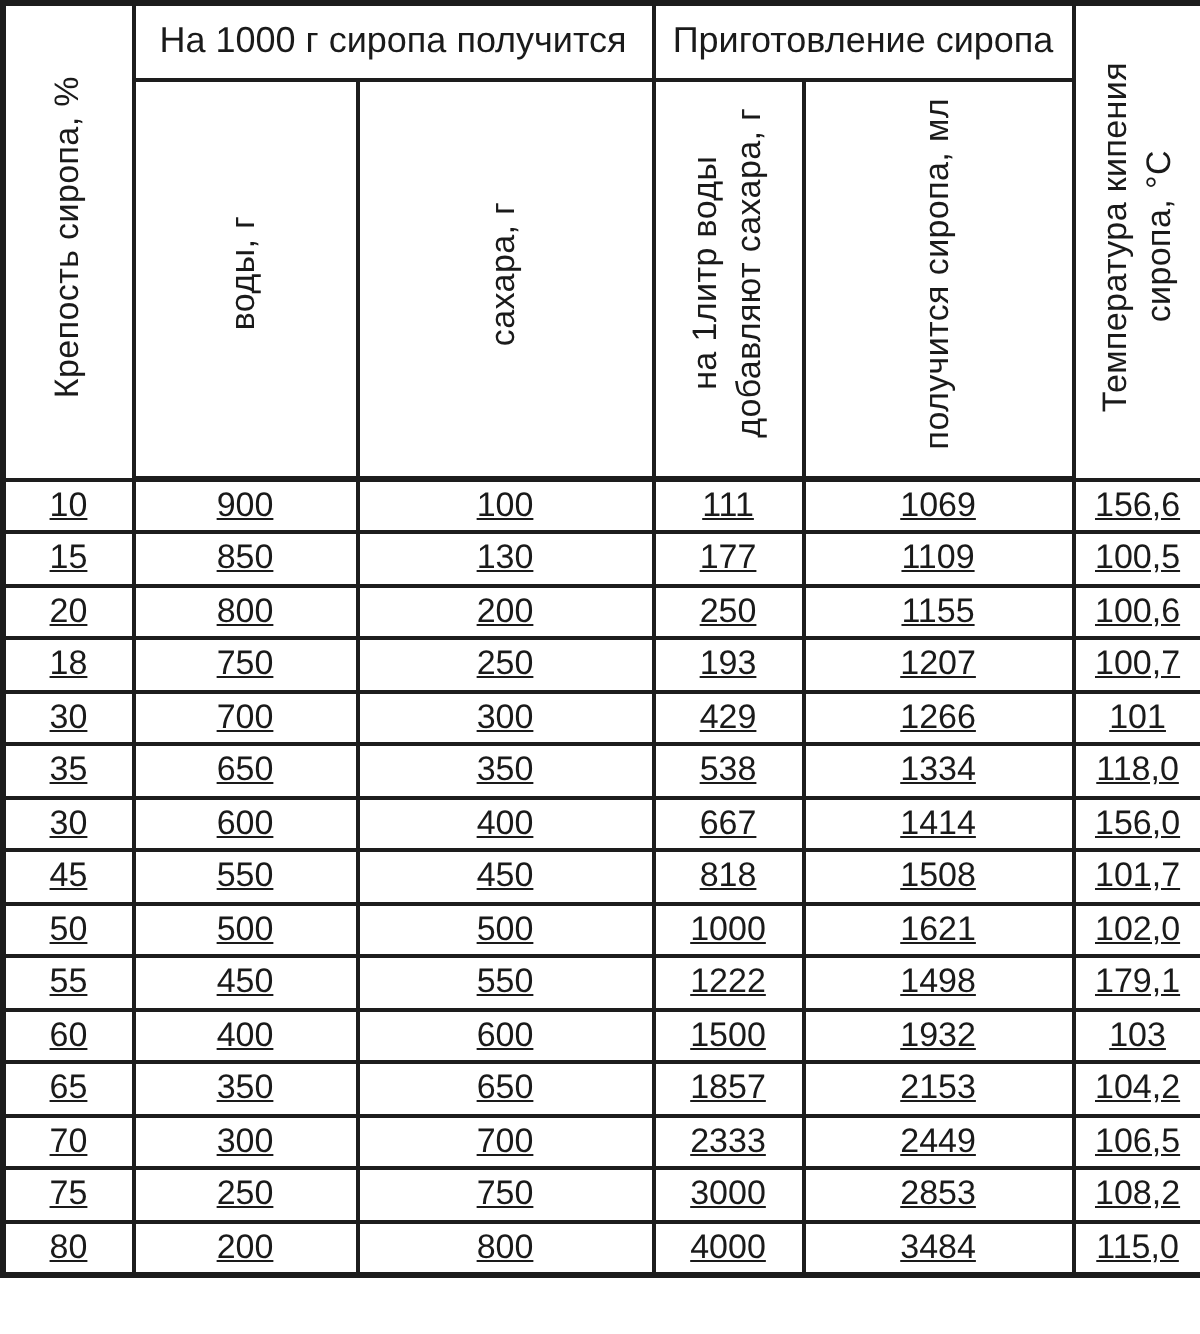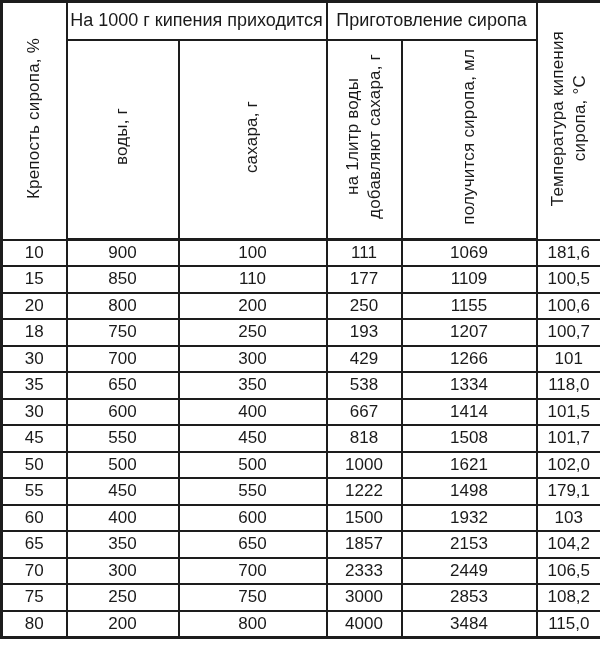--- a/index.html
+++ b/index.html
@@ -39,20 +39,21 @@
     height: 38px;
   }
   tr.sub-row {
     height: 200px;
   }
   thead tr.sub-row th {
     border-bottom: 3px solid #1d1d1d;
   }
   tbody tr {
     height: 26.5px;
+    text-decoration: underline;
   }
   tbody td {
     font-size: 17px;
   }
   .vtext {
     display: inline-block;
     writing-mode: vertical-rl;
     transform: rotate(180deg);
     white-space: pre-line;
     font-size: 17px;
@@ -71,21 +72,21 @@
       <col style="width:148px">
       <col style="width:75px">
       <col style="width:135px">
       <col style="width:65px">
     </colgroup>
     <thead>
       <tr class="group-row">
         <th rowspan="2">
           <span class="vtext">Крепость сиропа, %</span>
         </th>
-        <th colspan="2">На 1000 г кипения приходится</th>
+        <th colspan="2">На 1000 г сиропа получится</th>
         <th colspan="2">Приготовление сиропа</th>
         <th rowspan="2">
           <span class="vtext">Температура кипения
 сиропа, °С</span>
         </th>
       </tr>
       <tr class="sub-row">
         <th>
           <span class="vtext">воды, г</span>
         </th>
@@ -101,26 +102,26 @@
         </th>
       </tr>
     </thead>
     <tbody>
         <tr>
           <td>10</td>
           <td>900</td>
           <td>100</td>
           <td>111</td>
           <td>1069</td>
-          <td>181,6</td>
+          <td>156,6</td>
         </tr>
         <tr>
           <td>15</td>
           <td>850</td>
-          <td>110</td>
+          <td>130</td>
           <td>177</td>
           <td>1109</td>
           <td>100,5</td>
         </tr>
         <tr>
           <td>20</td>
           <td>800</td>
           <td>200</td>
           <td>250</td>
           <td>1155</td>
@@ -149,21 +150,21 @@
           <td>538</td>
           <td>1334</td>
           <td>118,0</td>
         </tr>
         <tr>
           <td>30</td>
           <td>600</td>
           <td>400</td>
           <td>667</td>
           <td>1414</td>
-          <td>101,5</td>
+          <td>156,0</td>
         </tr>
         <tr>
           <td>45</td>
           <td>550</td>
           <td>450</td>
           <td>818</td>
           <td>1508</td>
           <td>101,7</td>
         </tr>
         <tr>

